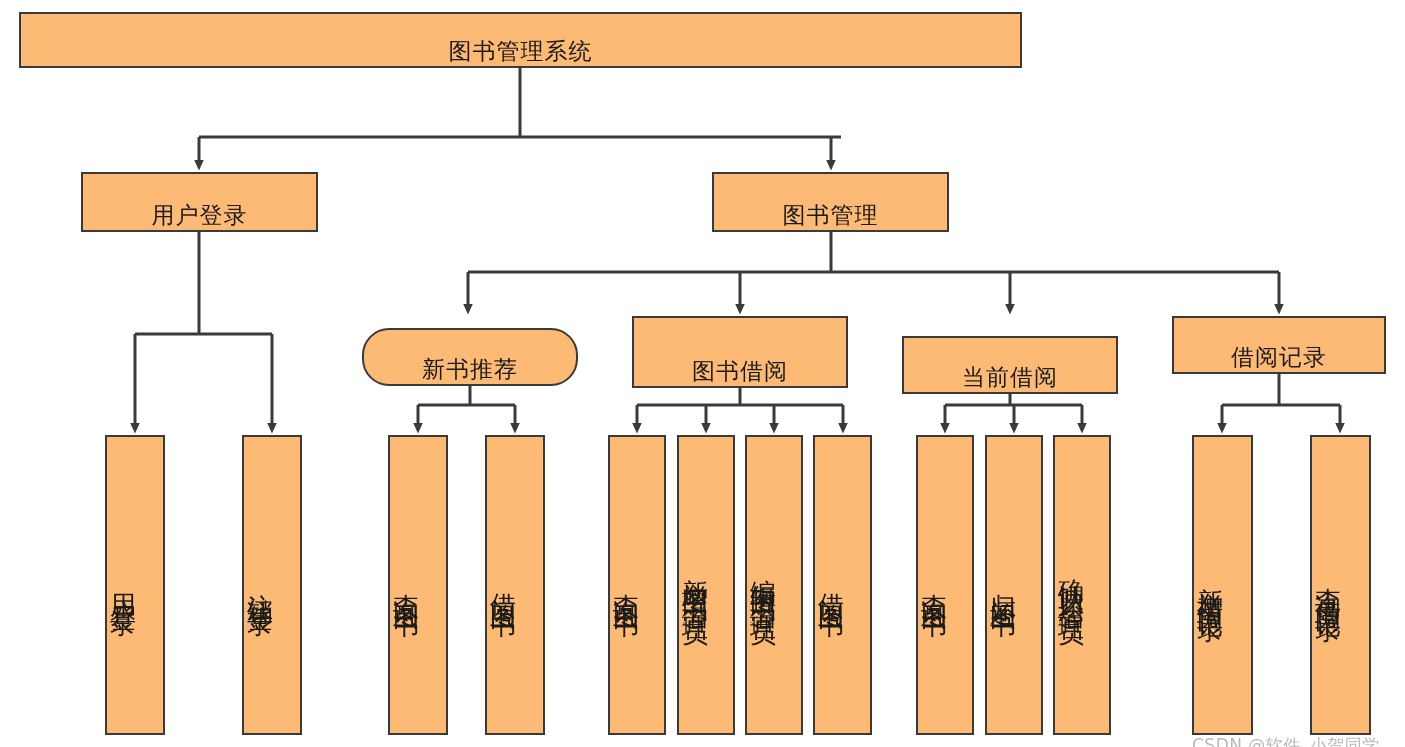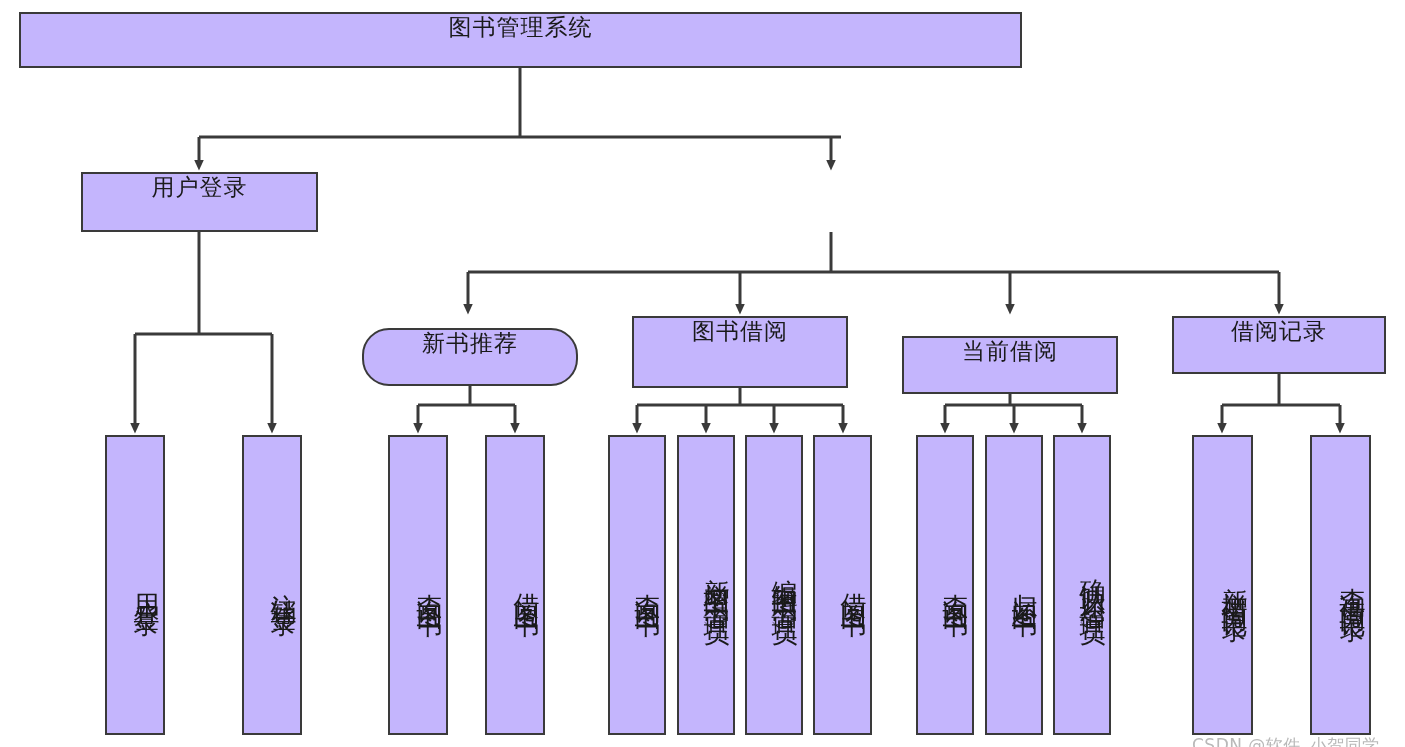--- a/index.html
+++ b/index.html
@@ -21,24 +21,24 @@
     position: absolute;
     left: 0;
     top: 0;
     width: 1405px;
     height: 747px;
     pointer-events: none;
   }
   .node {
     position: absolute;
     box-sizing: border-box;
-    background: #c4b5fd;
+    background: #fdba74;
     border: 2.5px solid #3a3a3a;
     display: flex;
-    align-items: flex-start;
+    align-items: flex-end;
     justify-content: center;
     color: #1a1a1a;
     z-index: 2;
   }
   .node-h {
     font-size: 23px;
     letter-spacing: 1px;
     line-height: 1.2;
   }
   .node-root {
@@ -123,20 +123,23 @@
     </g>
   </svg>
 
   <div class="node node-h node-root" style="left:19px; top:12px; width:1003px; height:56px;">
     <span>图书管理系统</span>
   </div>
 
   <div class="node node-h" style="left:81px; top:172px; width:237px; height:60px;">
     <span>用户登录</span>
   </div>
+  <div class="node node-h" style="left:712px; top:172px; width:237px; height:60px;">
+    <span>图书管理</span>
+  </div>
 
   <div class="node node-h" style="left:362px; top:328px; width:216px; height:58px;border-radius:27px;">
     <span>新书推荐</span>
   </div>
   <div class="node node-h" style="left:632px; top:316px; width:216px; height:72px;">
     <span>图书借阅</span>
   </div>
   <div class="node node-h" style="left:902px; top:316px; width:216px; height:58px;margin-top:20px;">
     <span>当前借阅</span>
   </div>

